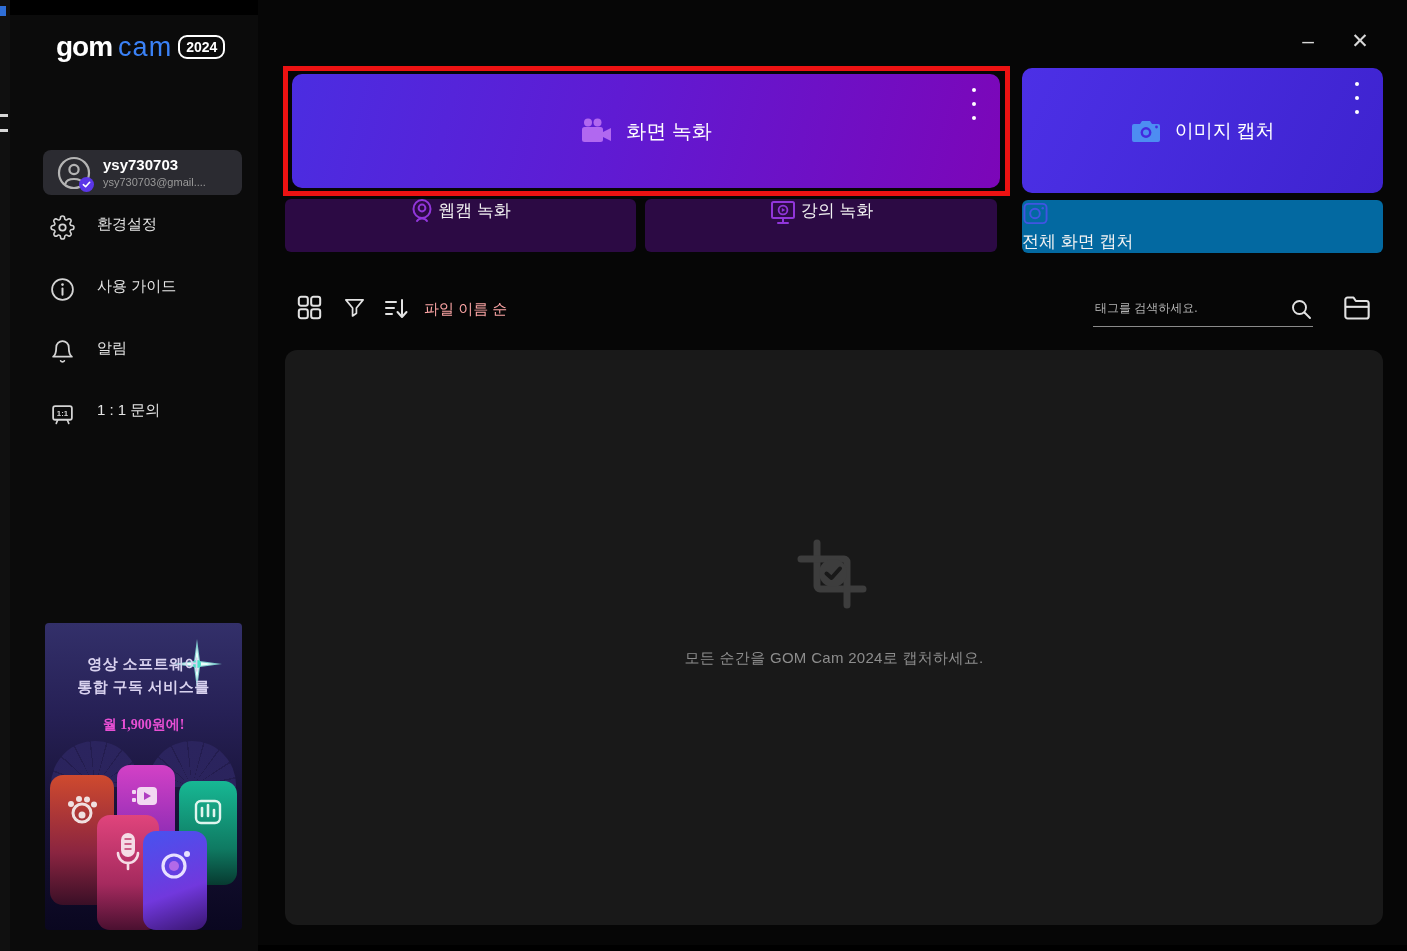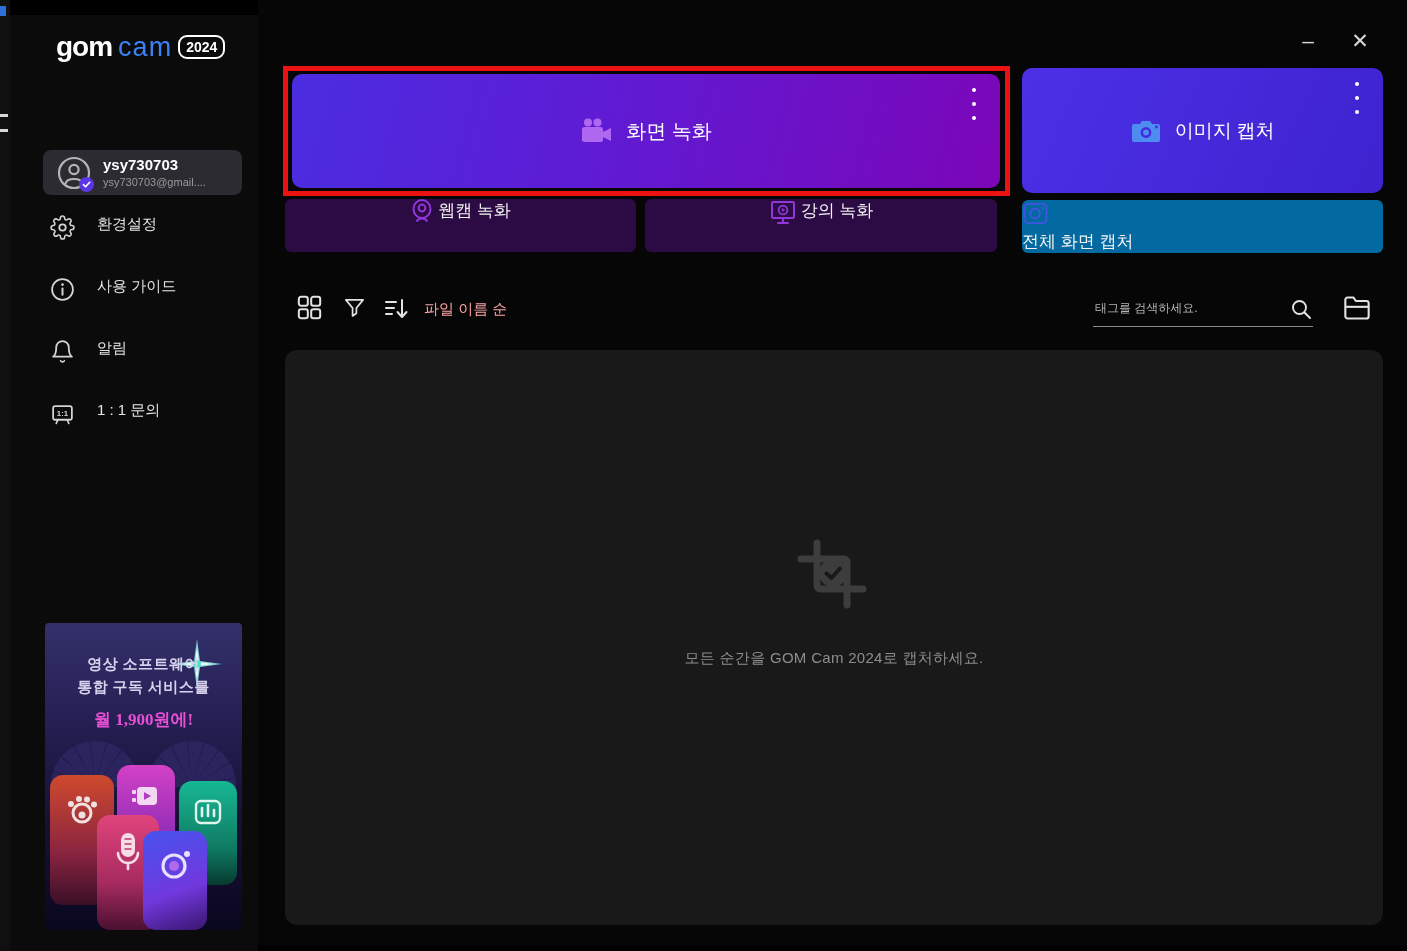--- a/index.html
+++ b/index.html
@@ -32,21 +32,21 @@
   .nav-item{left:40px;width:200px;height:46px;display:flex;gap:22px;cursor:pointer;}
   .nav-label{font-size:15px;color:#e5e5e5;}
 
   
   .banner{left:35px;top:608px;width:197px;height:307px;border-radius:4px;overflow:hidden;
     background:linear-gradient(180deg,#33306a 0%,#262055 30%,#171236 62%,#0a0720 100%);}
   .banner-sparkle{position:absolute;right:18px;top:14px;}
   .banner-text{position:absolute;left:0;top:30px;width:100%;text-align:center;
     font-family:"Liberation Serif","DejaVu Serif",serif;font-weight:700;line-height:1.55;}
   .banner-l12{font-size:15px;color:#d9d2ef;letter-spacing:0.5px;display:block;}
-  .banner-l3{font-size:17px;color:#e84fd4;display:block;margin-top:7px;}
+  .banner-l3{font-size:14px;color:#e84fd4;display:block;margin-top:14px;}
   .dome{position:absolute;width:88px;height:46px;border-radius:88px 88px 0 0;
     background:repeating-conic-gradient(from 250deg at 50% 100%,#2c2560 0 19deg,#241d50 19deg 21deg);opacity:.9;}
   .app-card{position:absolute;border-radius:13px;display:flex;align-items:flex-start;justify-content:center;padding-top:14px;box-sizing:border-box;}
   .card-paw{left:5px;top:152px;width:64px;height:130px;background:linear-gradient(180deg,#cf4a2e 0%,#8a2440 60%,#3a0f26 100%);}
   .card-video{left:72px;top:142px;width:58px;height:108px;background:linear-gradient(180deg,#d341c6 0%,#8c2cb4 70%,#4a1668 100%);}
   .card-chart{left:134px;top:158px;width:58px;height:104px;background:linear-gradient(180deg,#17b894 0%,#0f7a62 65%,#073a30 100%);}
   .card-mic{left:52px;top:192px;width:62px;height:115px;background:linear-gradient(180deg,#e0447c 0%,#a52a5e 60%,#4a1030 100%);}
   .card-cam{left:98px;top:208px;width:64px;height:99px;background:linear-gradient(160deg,#4753ef 0%,#7138dd 60%,#38156e 100%);}
 
   

